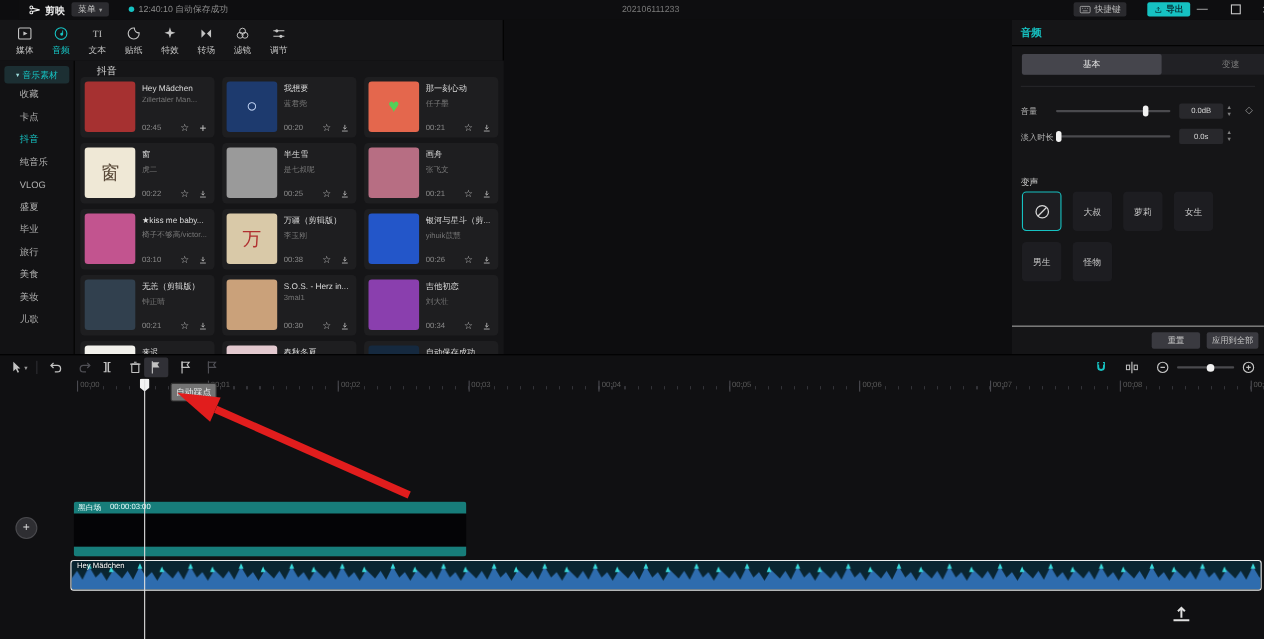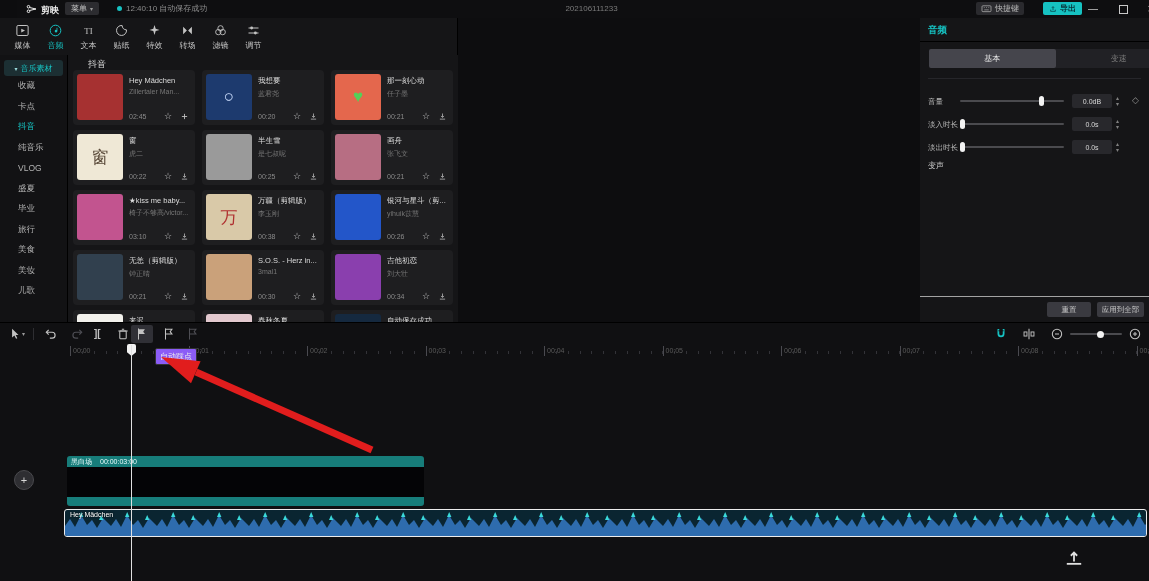--- a/index.html
+++ b/index.html
@@ -118,21 +118,21 @@
   .zoom-track{position:absolute;left:1070px;top:10px;width:52px;height:2px;background:#4a4a4e;border-radius:1px}
   .zoom-thumb{position:absolute;left:27px;top:-2.5px;width:7px;height:7px;border-radius:50%;background:#f2f2f2}
   .ruler{position:absolute;left:0;top:22px;width:100%;height:14px}
   .ruler::before{content:"";position:absolute;left:70px;right:0;top:6px;height:3px;
      background:repeating-linear-gradient(to right,#333338 0,#333338 1px,transparent 1px,transparent 11.85px)}
   .tick{position:absolute;top:1px;font-size:7px;color:#5a5a5a;border-left:1px solid #4a4a50;
         padding-left:2px;height:10px;line-height:10px;white-space:nowrap}
   .playhead-line{position:absolute;left:131px;top:22px;bottom:0;width:1px;background:#e0e0e0;z-index:6}
   .playhead-cap{position:absolute;left:127px;top:21px;width:9px;height:12px;background:#f2f2f2;z-index:6;
         clip-path:polygon(0 0,100% 0,100% 68%,50% 100%,0 68%);border-radius:2px}
-  .tooltip{position:absolute;left:155px;top:25px;background:#8b5cf6;border:1px solid #333;
+  .tooltip{position:absolute;left:155px;top:25px;background:#737373;border:1px solid #333;
            color:#ececec;font-size:8px;padding:2px 4px;border-radius:2px;z-index:8;white-space:nowrap}
   .add-track-btn{position:absolute;left:14px;top:147px;width:20px;height:20px;border-radius:50%;
       background:#2e2e32;border:1px solid #4a4a4e;color:#d8d8d8;display:flex;align-items:center;
       justify-content:center;font-size:11px;z-index:2;box-sizing:border-box}
   .video-clip{position:absolute;left:67px;top:133px;width:357px;height:50px;border-radius:3px;
               overflow:hidden;z-index:1}
   .vc-top{height:11px;background:#177d7a;display:flex;align-items:center;gap:8px;padding-left:4px;
           font-size:7px;color:#eafcfc}
   .vc-body{height:30px;background:#040406}
   .vc-bot{height:9px;background:#177d7a}
@@ -569,33 +569,37 @@
       <span class="ap-label">淡入时长</span>
       <span class="ap-track">
           <span class="ap-thumb" style="left:0"></span>
         </span>
       <span class="ap-val">0.0s</span>
       <span class="ap-step">
           <span>▴</span>
           <span>▾</span>
         </span>
     </div>
-    <div class="ap-row" style="top:122px">
-      <span class="ap-label">淡出时长</span>
-      <span class="ap-track">
-          <span class="ap-thumb" style="left:0"></span>
-        </span>
-      <span class="ap-val">0.0s</span>
-      <span class="ap-step">
-          <span>▴</span>
-          <span>▾</span>
-        </span>
-    </div>
 
     <div class="voice-label">变声</div>
+    <div class="voices">
+      <div class="voice-tile none">
+        <span class="picon" data-icon="prohibit">
+            <svg viewBox="0 0 24 24">
+              <circle cx="12" cy="12" r="8" fill="none" stroke="currentColor" stroke-width="1.6"></circle>
+              <path d="M6.6 17.4L17.4 6.6" stroke="currentColor" stroke-width="1.6"></path>
+            </svg>
+          </span>
+      </div>
+      <div class="voice-tile">大叔</div>
+        <div class="voice-tile">萝莉</div>
+        <div class="voice-tile">女生</div>
+        <div class="voice-tile">男生</div>
+        <div class="voice-tile">怪物</div>
+    </div>
 
     <div class="rp-actions">
       <span class="btn reset">重置</span>
       <span class="btn apply">应用到全部</span>
     </div>
   </div>
 
   <div class="timeline">
     <span class="tli" style="left:8px" data-icon="cursor">
         <svg viewBox="0 0 24 24">

